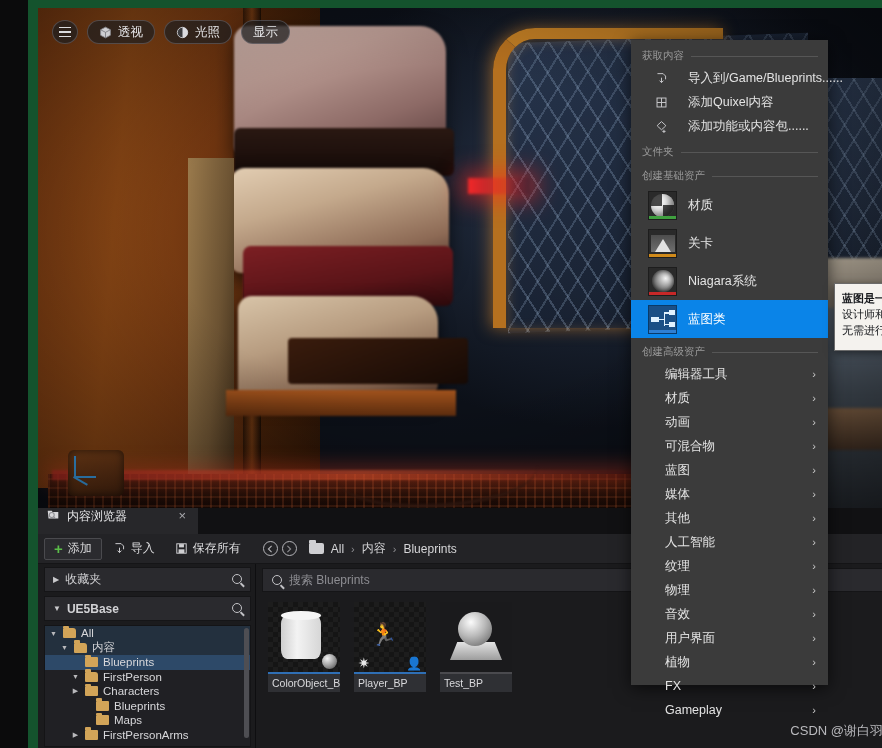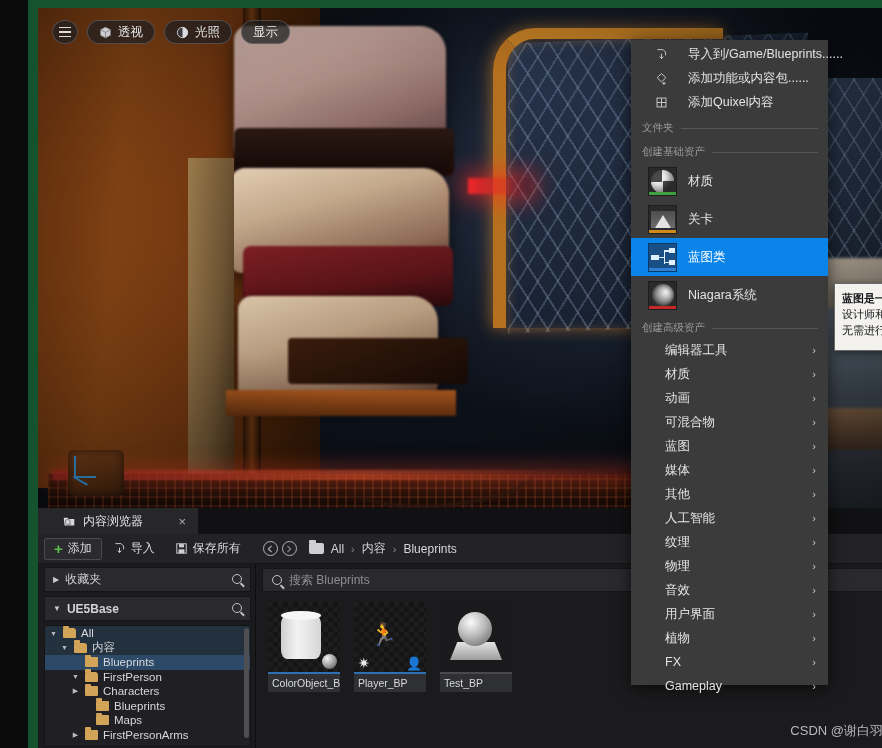--- a/index.html
+++ b/index.html
@@ -255,22 +255,22 @@
     color: #16181c; font-size: 11px; line-height: 16px;
     padding: 6px 7px; z-index: 45; overflow: hidden;
     box-shadow: 0 2px 8px rgba(0,0,0,.5);
   }
   .tooltip .t1 { font-weight: bold; }
 
   
   .cb { position: absolute; left: 10px; top: 508px; width: 872px; height: 240px; background: #1b1b1d; }
   .cb-tabbar { height: 26px; background: #111113; display: flex; align-items: stretch; }
   .cb-tab {
-    display: flex; align-items: center; gap: 7px;
-    padding: 0 12px 0 24px; background: #27272a; color: #e4e4e6; font-size: 12px;
+    display: flex; gap: 7px;
+    padding: 0 12px 0 8px; background: #27272a; color: #e4e4e6; font-size: 12px;
     min-width: 160px;
   }
   .cb-tab .x { margin-left: auto; color: #a9a9ad; font-size: 13px; }
   .cb-toolbar {
     height: 30px; background: #232326; display: flex; align-items: center;
     gap: 2px; padding: 0 6px; border-bottom: 1px solid #151517;
   }
   .tb-btn {
     display: flex; align-items: center; gap: 5px;
     height: 22px; padding: 0 9px; color: #dcdcde; font-size: 12px; white-space: nowrap;
@@ -448,46 +448,50 @@
         <span>光照</span>
       </div>
       <div class="vp-btn">
         <span>显示</span>
       </div>
     </div>
   </div>
 
   <div class="ctx-menu">
 
+    <div class="ctx-section">
+      <span>获取内容</span>
+      <span class="rule"></span>
+    </div>
     <div class="ctx-item">
       <span class="ic">
         <svg width="13" height="13" viewBox="0 0 16 16">
             <path d="M3 2h7l3 3v4" fill="none" stroke="#c9c9cc" stroke-width="1.2"></path>
             <path d="M8 13V7m0 6-2.4-2.4M8 13l2.4-2.4" fill="none" stroke="#c9c9cc" stroke-width="1.2"></path>
           </svg>
       </span>
       <span>导入到/Game/Blueprints......</span>
     </div>
     <div class="ctx-item">
       <span class="ic">
         <svg width="13" height="13" viewBox="0 0 16 16">
+            <rect x="2.5" y="2.5" width="11" height="11" fill="none" stroke="#c9c9cc" stroke-width="1.2"></rect>
+            <path d="M2.5 8h11M8 2.5v11" stroke="#c9c9cc" stroke-width="1.2"></path>
+          </svg>
+      </span>
+      <span>添加Quixel内容</span>
+    </div>
+    <div class="ctx-item">
+      <span class="ic">
+        <svg width="13" height="13" viewBox="0 0 16 16">
             <path d="M3 6.5 8 2l5 4.5v1L8 12 3 7.5z" fill="none" stroke="#c9c9cc" stroke-width="1.2"></path>
             <path d="M11 12v4M9 14h4" stroke="#c9c9cc" stroke-width="1.2"></path>
           </svg>
       </span>
       <span>添加功能或内容包......</span>
-    </div>
-    <div class="ctx-item">
-      <span class="ic">
-        <svg width="13" height="13" viewBox="0 0 16 16">
-            <rect x="2.5" y="2.5" width="11" height="11" fill="none" stroke="#c9c9cc" stroke-width="1.2"></rect>
-            <path d="M2.5 8h11M8 2.5v11" stroke="#c9c9cc" stroke-width="1.2"></path>
-          </svg>
-      </span>
-      <span>添加Quixel内容</span>
     </div>
 
     <div class="ctx-section">
       <span>文件夹</span>
       <span class="rule"></span>
     </div>
 
     <div class="ctx-section">
       <span>创建基础资产</span>
       <span class="rule"></span>
@@ -500,44 +504,44 @@
       </span>
       <span>材质</span>
     </div>
 
     <div class="ctx-item asset">
       <span class="thumb">
         <span class="level-glyph"></span>
         <span class="bar" style="background:#d08a1a"></span>
       </span>
       <span>关卡</span>
+    </div>
+
+    <div class="ctx-item asset">
+      <span class="thumb">
+        <span class="niagara-glyph"></span>
+        <span class="bar" style="background:#c62828"></span>
+      </span>
+      <span>Niagara系统</span>
     </div>
 
     <div class="ctx-item asset selected">
       <span class="thumb" style="background:#1a4f86;border-color:#0a3a68;">
         <span class="bp-glyph">
           <i style="left:0;top:6.5px;width:8px;height:5px;"></i>
           <i style="left:8px;top:8.5px;width:5px;height:1.6px;"></i>
           <i style="left:13px;top:1.5px;width:1.6px;height:14px;"></i>
           <i style="left:14.6px;top:2px;width:4px;height:1.6px;"></i>
           <i style="left:14.6px;top:13.5px;width:4px;height:1.6px;"></i>
           <i style="left:18px;top:0;width:6px;height:5px;"></i>
           <i style="left:18px;top:11.5px;width:6px;height:5px;"></i>
         </span>
         <span class="bar" style="background:#2e7fd4"></span>
       </span>
       <span>蓝图类</span>
-    </div>
-
-    <div class="ctx-item asset">
-      <span class="thumb">
-        <span class="niagara-glyph"></span>
-        <span class="bar" style="background:#c62828"></span>
-      </span>
-      <span>Niagara系统</span>
     </div>
 
     <div class="ctx-section">
       <span>创建高级资产</span>
       <span class="rule"></span>
     </div>
 
     <div id="submenu-list">
         <div class="ctx-item sub">
           <span class="lbl">编辑器工具</span>

